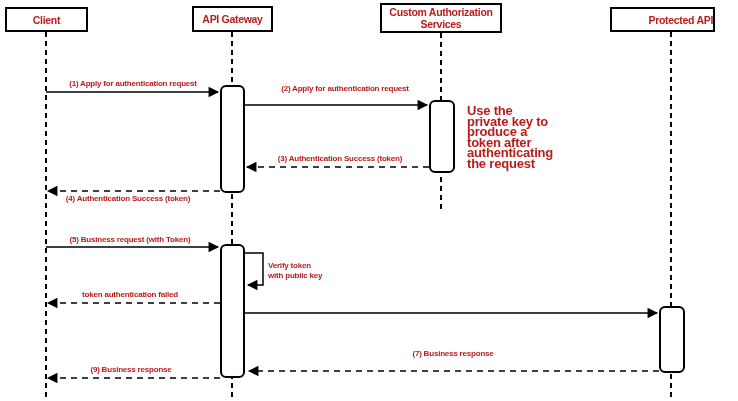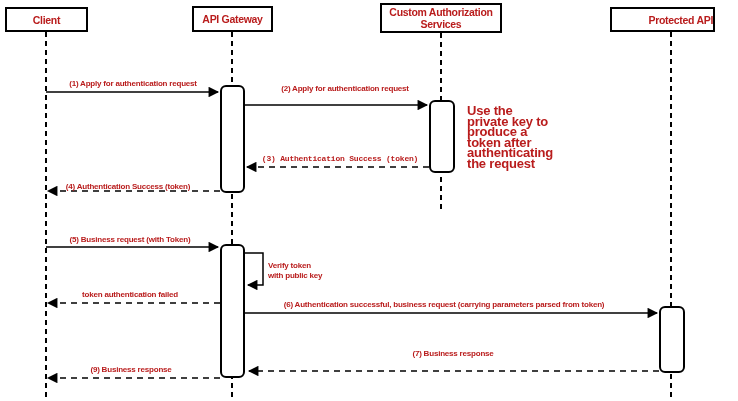--- a/index.html
+++ b/index.html
@@ -110,25 +110,24 @@
   </div>
   <div class="participant" style="left:192px; top:6px; width:81px;  height:26px;">
     <span>API Gateway</span>
   </div>
   <div class="participant" style="left:610px; top:7px; width:105px; height:25px;justify-content:flex-end;">
     <span>Protected API</span>
   </div>
 
   <div class="msg-label" style="left:133px; top:79px;">(1) Apply for authentication request</div>
   <div class="msg-label" style="left:345px; top:84px;">(2) Apply for authentication request</div>
-  <div class="msg-label" style="left:340px; top:154px;font-family:Liberation Mono, monospace;">(3) Authentication Success (token)</div>
-  <div class="msg-label" style="left:128px; top:182px;">(4) Authentication Success (token)</div>
+  <div class="msg-label" style="left:340px; top:154px;">(3) Authentication Success (token)</div>
+  <div class="msg-label" style="left:128px; top:194px;">(4) Authentication Success (token)</div>
   <div class="msg-label" style="left:130px; top:235px;">(5) Business request (with Token)</div>
   <div class="self-label" style="left:268px; top:253px;">Verify token
 with public key</div>
   <div class="msg-label" style="left:130px; top:290px;">token authentication failed</div>
-  <div class="msg-label" style="left:444px; top:300px;">(6) Authentication successful, business request (carrying parameters parsed from token)</div>
   <div class="msg-label" style="left:453px; top:349px;">(7) Business response</div>
   <div class="msg-label" style="left:131px; top:365px;">(9) Business response</div>
 
   <div class="note-label" style="left:467px; top:106px;">Use the private key to produce a token after authenticating the request</div>
 
 </div>
 
 </body></html>

